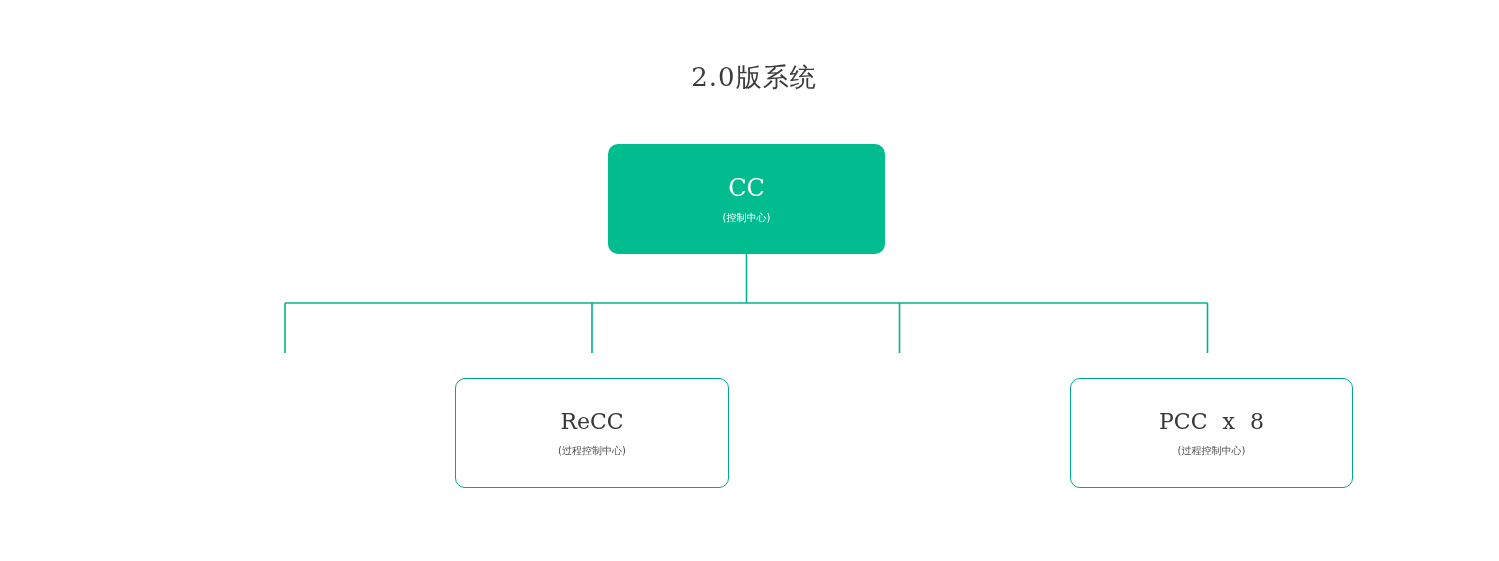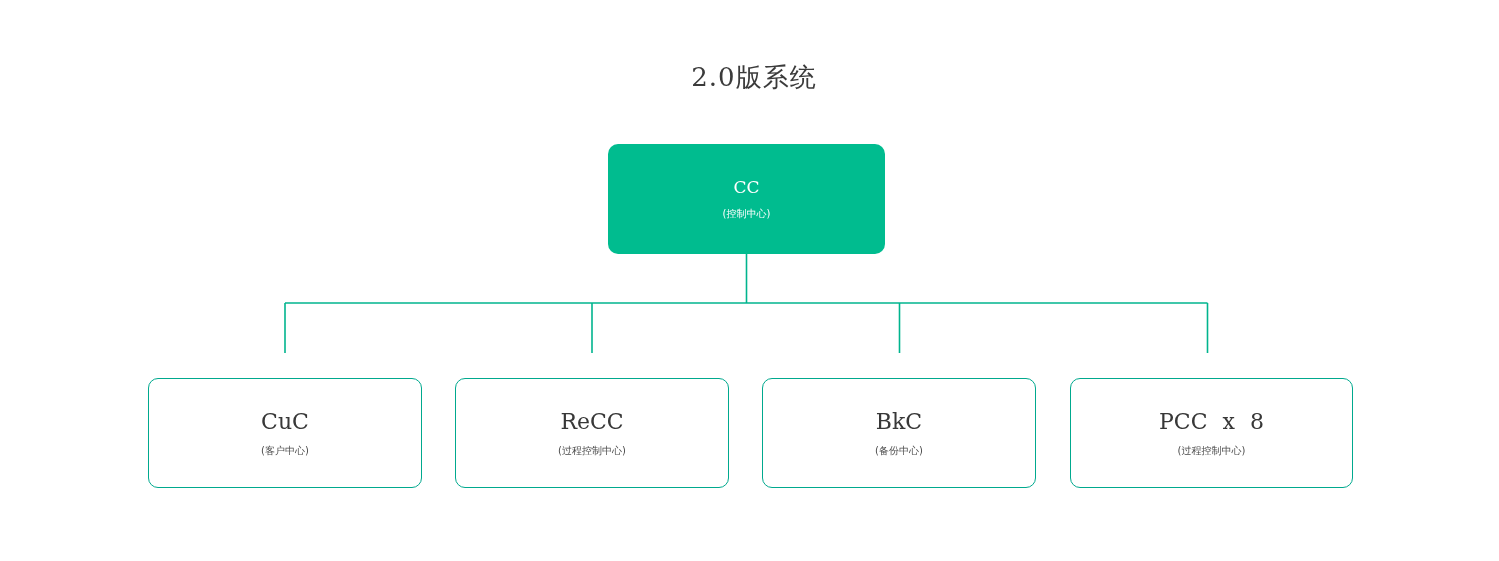--- a/index.html
+++ b/index.html
@@ -69,21 +69,21 @@
   .node-title {
     font-family: "DejaVu Serif", "Liberation Serif", serif;
     font-size: 22px;
     line-height: 1;
     color: var(--node-title-text, #383838);
     word-spacing: 8px;
     white-space: nowrap;
   }
   .node-root .node-title {
     color: var(--root-text, #ffffff);
-    font-size: 17px;
+    font-size: 24px;
   }
   .node-subtitle {
     font-family: "DejaVu Sans", "Liberation Sans", sans-serif;
     font-size: 10px;
     line-height: 1;
     color: var(--node-subtitle-text, #4c4c4c);
     white-space: nowrap;
   }
   .node-root .node-subtitle {
     color: var(--root-text, #ffffff);
@@ -105,33 +105,25 @@
       <path d="M899.5 303 L899.5 353"></path>
       <path d="M1207.5 303 L1207.5 353"></path>
     </g>
   </svg>
 
   <div class="node node-root">
     <div class="node-title">CC</div>
     <div class="node-subtitle">(控制中心)</div>
   </div>
 
-  <div class="node node-child pos-1">
-    <div class="node-title">CuC</div>
-    <div class="node-subtitle">(客户中心)</div>
-  </div>
 
   <div class="node node-child pos-2">
     <div class="node-title">ReCC</div>
     <div class="node-subtitle">(过程控制中心)</div>
   </div>
 
-  <div class="node node-child pos-3">
-    <div class="node-title">BkC</div>
-    <div class="node-subtitle">(备份中心)</div>
-  </div>
 
   <div class="node node-child pos-4">
     <div class="node-title">PCC x 8</div>
     <div class="node-subtitle">(过程控制中心)</div>
   </div>
 
 </div>
 
 </body></html>

